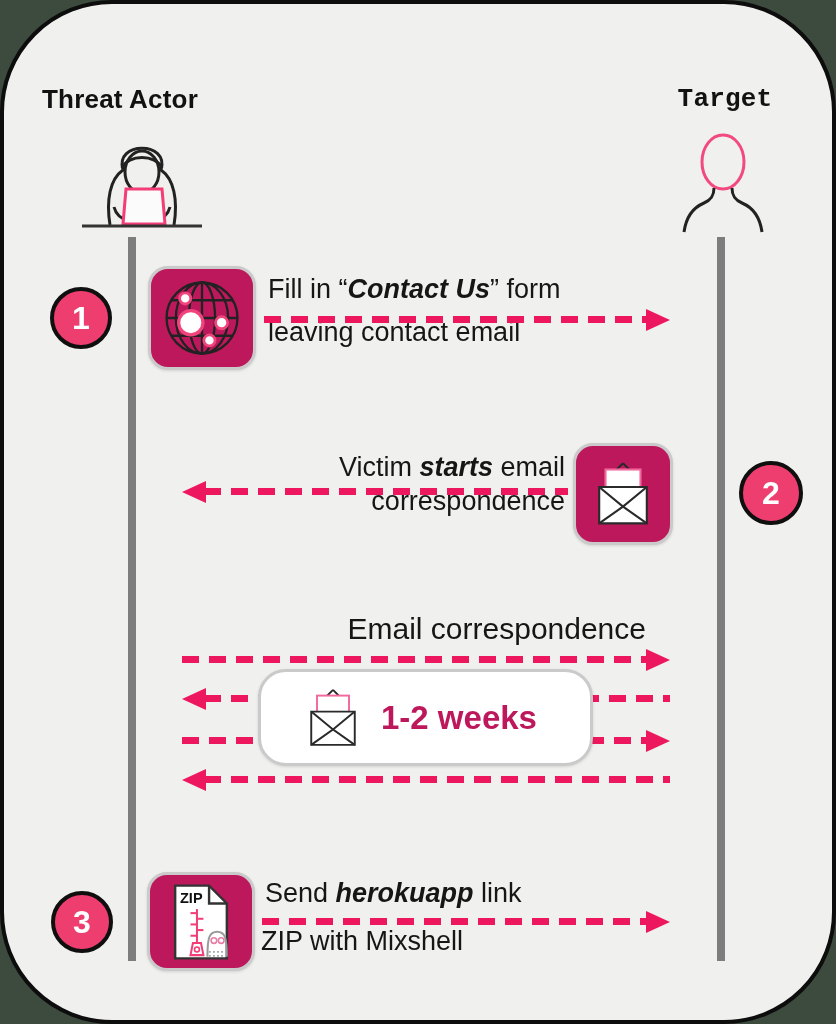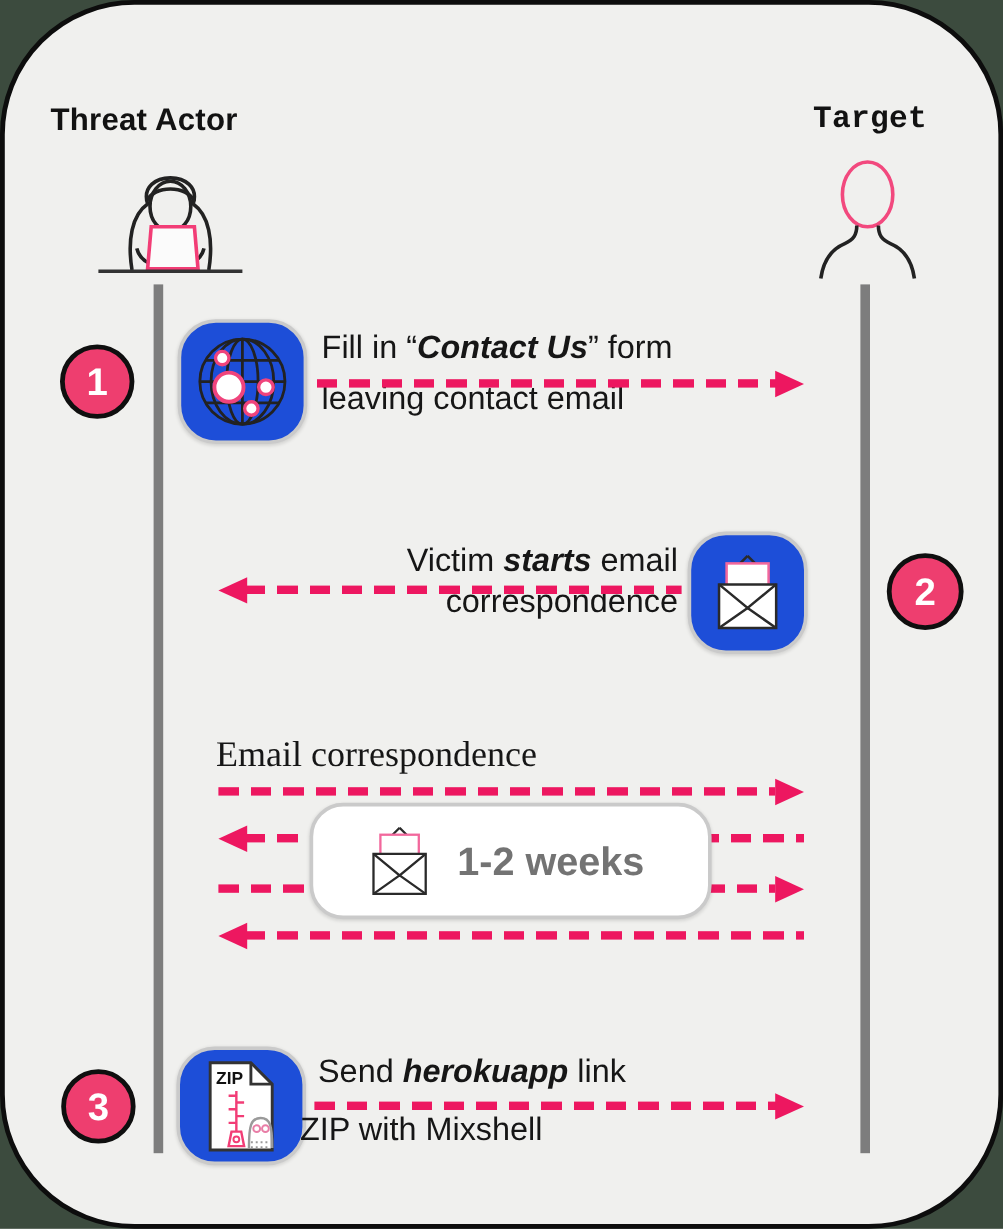--- a/index.html
+++ b/index.html
@@ -25,22 +25,22 @@
   .lifeline{
     position:absolute; width:8px; top:237px; height:724px; background:#7d7d7d;
   }
   .badge{
     position:absolute; width:62px; height:62px; border-radius:50%;
     background:#ee3e6f; border:4px solid #0f0f0f; box-sizing:border-box;
     display:flex; align-items:center; justify-content:center;
     color:#ffffff; font-size:32px; font-weight:700;
   }
   .icon-box{
-    position:absolute; background:#1d4ed8;
-    border:3px solid #cacaca; border-radius:32px; box-sizing:border-box;
+    position:absolute; background:#be185d;
+    border:3px solid #cacaca; border-radius:20px; box-sizing:border-box;
     display:flex; align-items:center; justify-content:center;
     box-shadow:0 1px 3px rgba(0,0,0,0.12);
   }
   .msg-line{
     position:absolute; font-size:27px; color:#161616; white-space:nowrap;
   }
   .bi{ font-style:italic; font-weight:700; }
   .dashes{
     position:absolute; height:7px;
     background:repeating-linear-gradient(90deg,#ed1760 0 17px,transparent 17px 27px);
@@ -50,31 +50,31 @@
     border-top:11px solid transparent; border-bottom:11px solid transparent;
     border-left:24px solid #ed1760;
   }
   .head-left{
     position:absolute; width:0; height:0;
     border-top:11px solid transparent; border-bottom:11px solid transparent;
     border-right:24px solid #ed1760;
   }
   .mid-heading{
     position:absolute; left:180px; top:612px; width:466px;
-    text-align:left; font-size:30px; color:#161616; white-space:nowrap;font-family:Liberation Serif, serif;
+    text-align:right; font-size:30px; color:#161616; white-space:nowrap;
   }
   .duration-box{
     position:absolute; left:258px; top:669px; width:335px; height:97px;
     background:#ffffff; border:3px solid #cacaca; border-radius:28px;
     box-sizing:border-box; z-index:5;
     display:flex; align-items:center;
     box-shadow:0 1px 3px rgba(0,0,0,0.12);
   }
   .duration-label{
-    font-size:33px; font-weight:700; color:#737373; margin-left:16px; white-space:nowrap;
+    font-size:33px; font-weight:700; color:#be185d; margin-left:16px; white-space:nowrap;
   }
   .arrow-layer{position:absolute; inset:0; z-index:1;}
   .step2-text{ text-align:right; width:315px; }
 </style>
 </head>
 <body>
 
 <div class="card"></div>
 
 <div class="stage">
@@ -194,20 +194,20 @@
       <circle cx="68" cy="73" r="3.5" fill="none" stroke="#e87da6" stroke-width="2"></circle>
       <circle cx="77" cy="73" r="3.5" fill="none" stroke="#e87da6" stroke-width="2"></circle>
       <line x1="63" y1="86" x2="63" y2="94" stroke="#9a9a9a" stroke-width="2" stroke-dasharray="2 3"></line>
       <line x1="68" y1="86" x2="68" y2="94" stroke="#9a9a9a" stroke-width="2" stroke-dasharray="2 3"></line>
       <line x1="73" y1="86" x2="73" y2="94" stroke="#9a9a9a" stroke-width="2" stroke-dasharray="2 3"></line>
       <line x1="78" y1="86" x2="78" y2="94" stroke="#9a9a9a" stroke-width="2" stroke-dasharray="2 3"></line>
     </svg>
   </div>
 
   <div class="msg-line" style="left:265px; top:878px;text-align:center;"><span>Send </span><span class="bi">herokuapp</span><span> link</span></div>
-  <div class="msg-line" style="left:250px; top:926px;">ZIP with Mixshell</div>
+  <div class="msg-line" style="left:261px; top:926px;">ZIP with Mixshell</div>
 
   <div class="arrow-layer">
     <div class="dashes" style="left:262px; top:918px; width:386px;"></div>
     <div class="head-right" style="left:646px; top:911px;"></div>
   </div>
 
 </div>
 
 </body></html>

